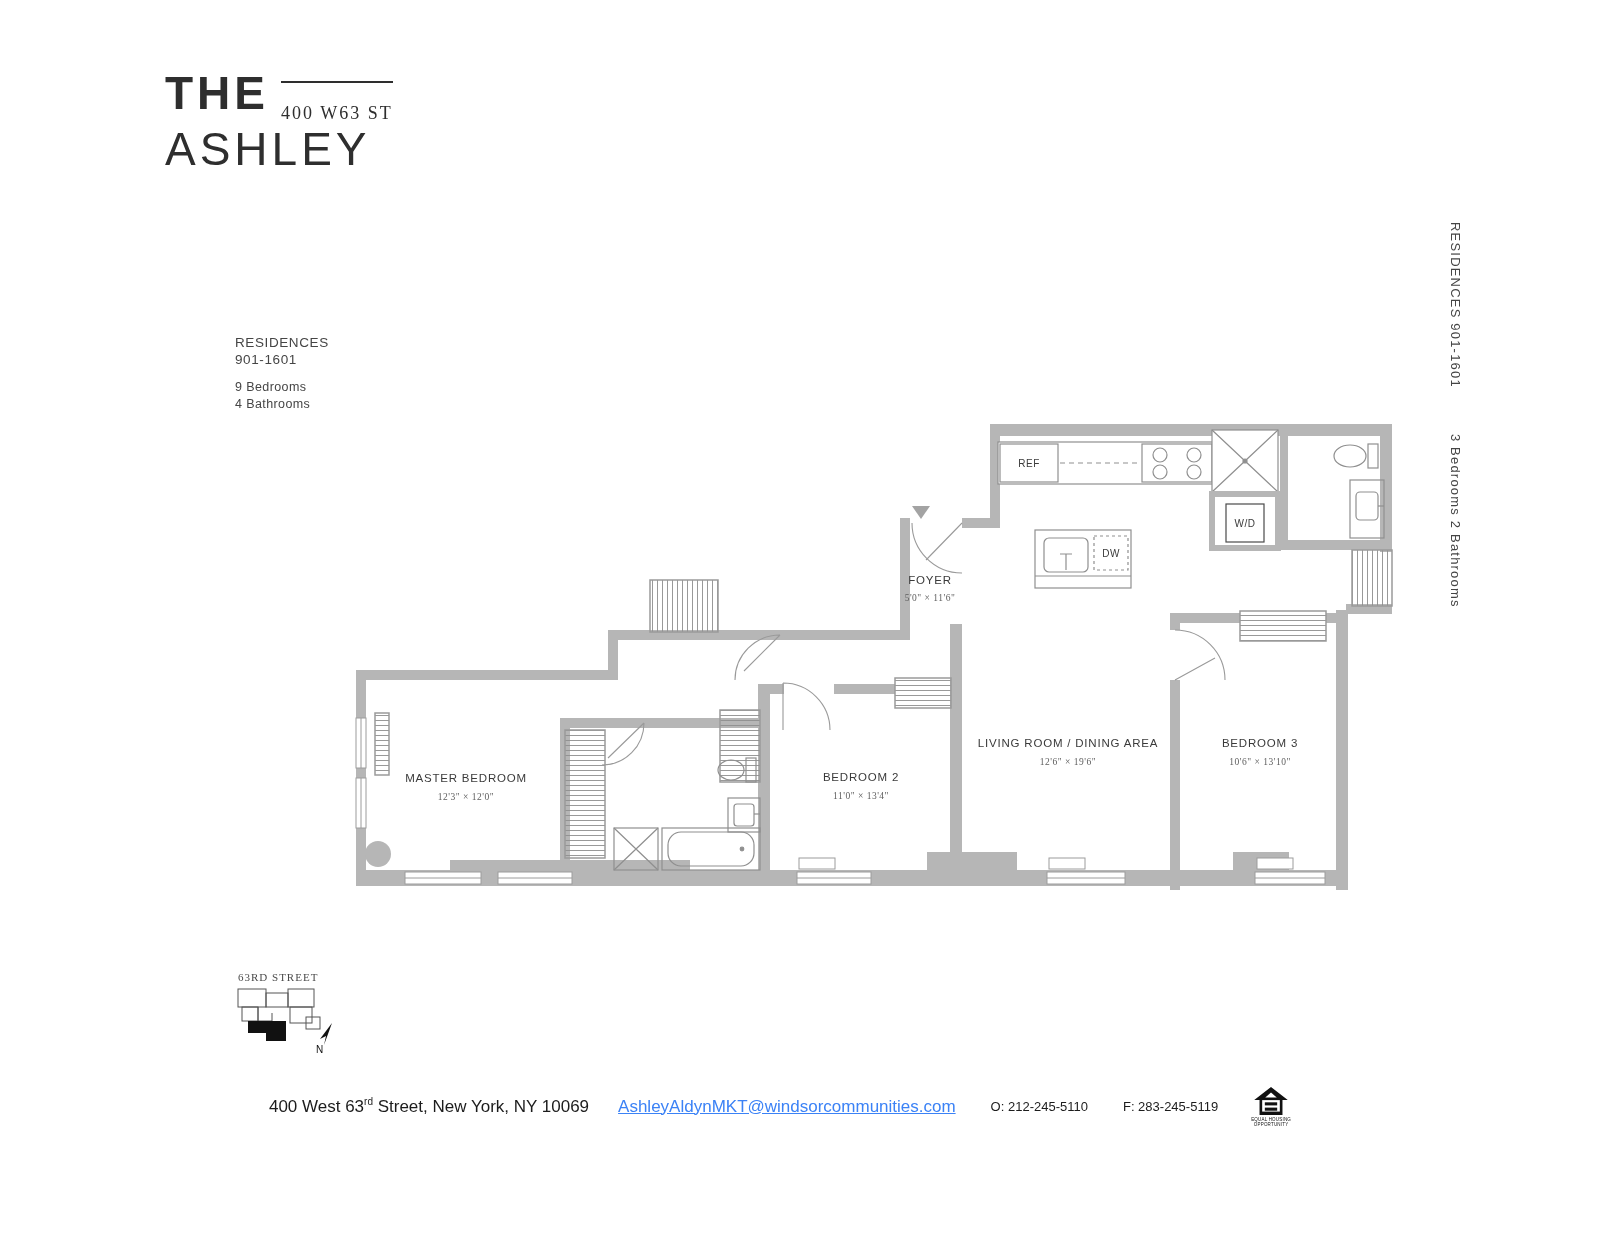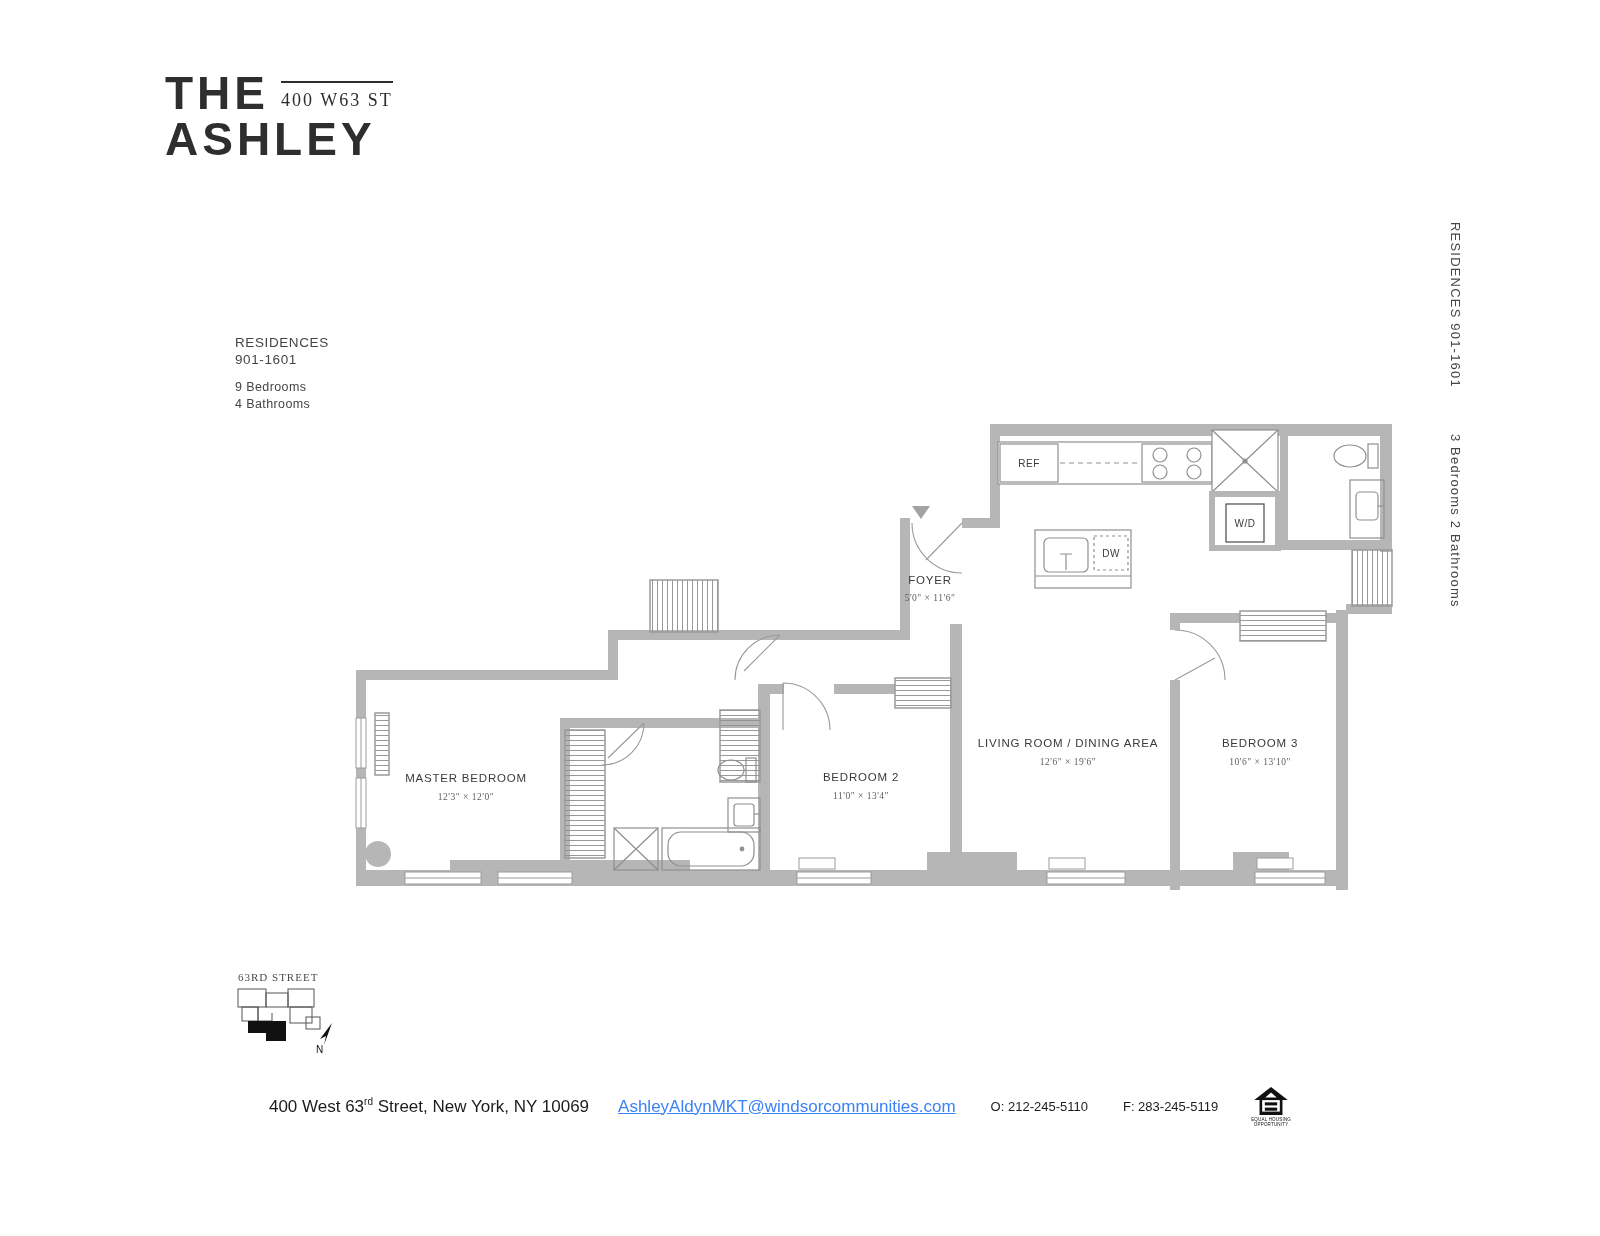--- a/index.html
+++ b/index.html
@@ -2,23 +2,23 @@
 <html><head>
 <meta charset="utf-8">
 <style>
   html,body{margin:0;padding:0;background:#ffffff;}
   body{width:1600px;height:1236px;position:relative;font-family:"Liberation Sans",sans-serif;color:#3d3d3d;overflow:hidden;}
 
   
   .logo{position:absolute;left:165px;top:72px;}
   .logo-row{display:flex;align-items:flex-start;}
   .logo-the{font-size:46px;font-weight:bold;letter-spacing:4px;color:#2e2e2e;line-height:42px;}
-  .logo-badge{margin-left:12px;margin-top:9px;border-top:2px solid #2e2e2e;padding-top:7px;
+  .logo-badge{margin-left:12px;margin-top:9px;border-top:2px solid #2e2e2e;padding-top:20px;
     font-family:"Liberation Serif",serif;font-size:18px;letter-spacing:2px;color:#2e2e2e;}
-  .logo-ashley{font-size:46px;font-weight:bold;letter-spacing:4px;color:#2e2e2e;line-height:46px;margin-top:2px;}
+  .logo-ashley{font-size:46px;font-weight:normal;letter-spacing:4px;color:#2e2e2e;line-height:46px;margin-top:2px;}
 
   
   .res-info{position:absolute;left:235px;top:334px;font-size:13.5px;letter-spacing:.6px;color:#454545;line-height:17px;}
   .res-info .sub{margin-top:11px;font-size:12.5px;letter-spacing:.4px;line-height:17px;}
 
   
   .side-vert{position:absolute;left:1448px;top:222px;writing-mode:vertical-rl;
     font-size:13px;letter-spacing:1.2px;color:#454545;height:760px;}
   .side-vert .gap{display:inline-block;height:46px;}
 

